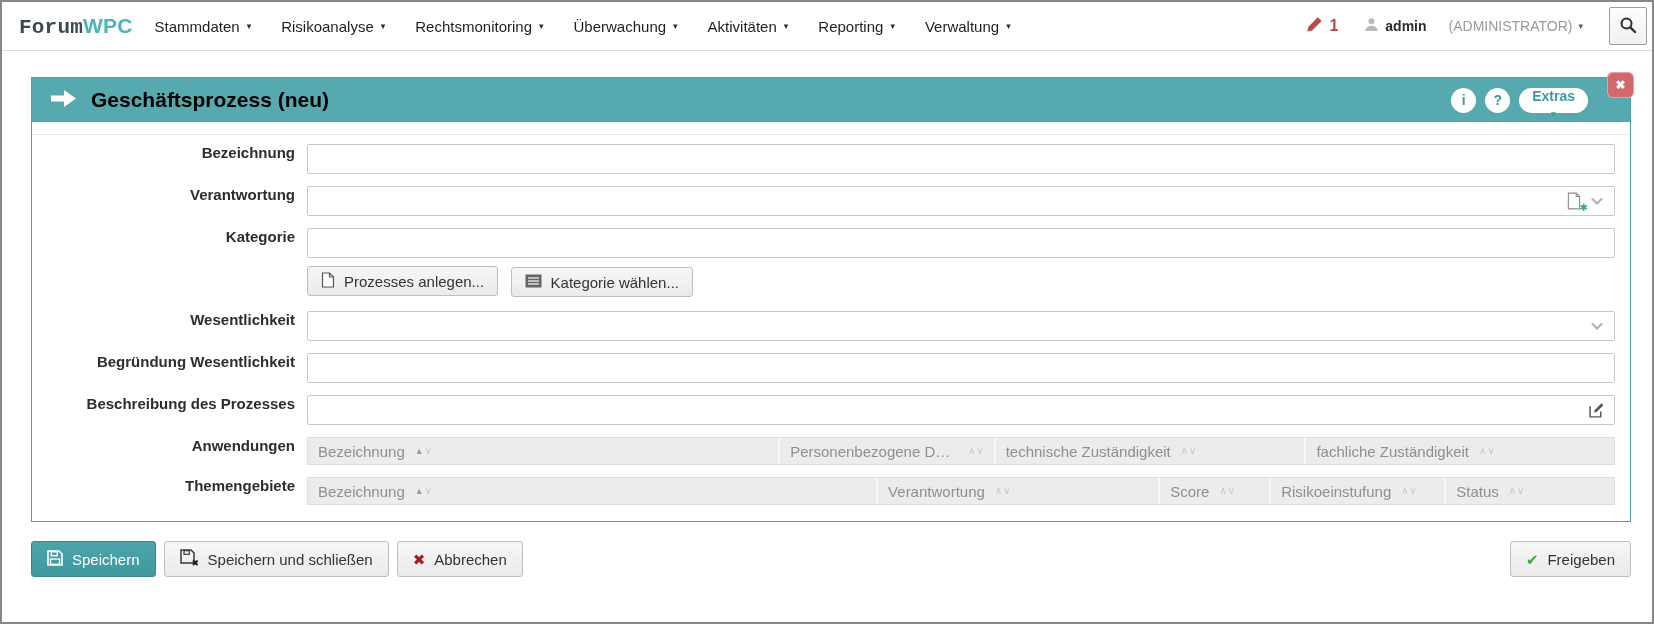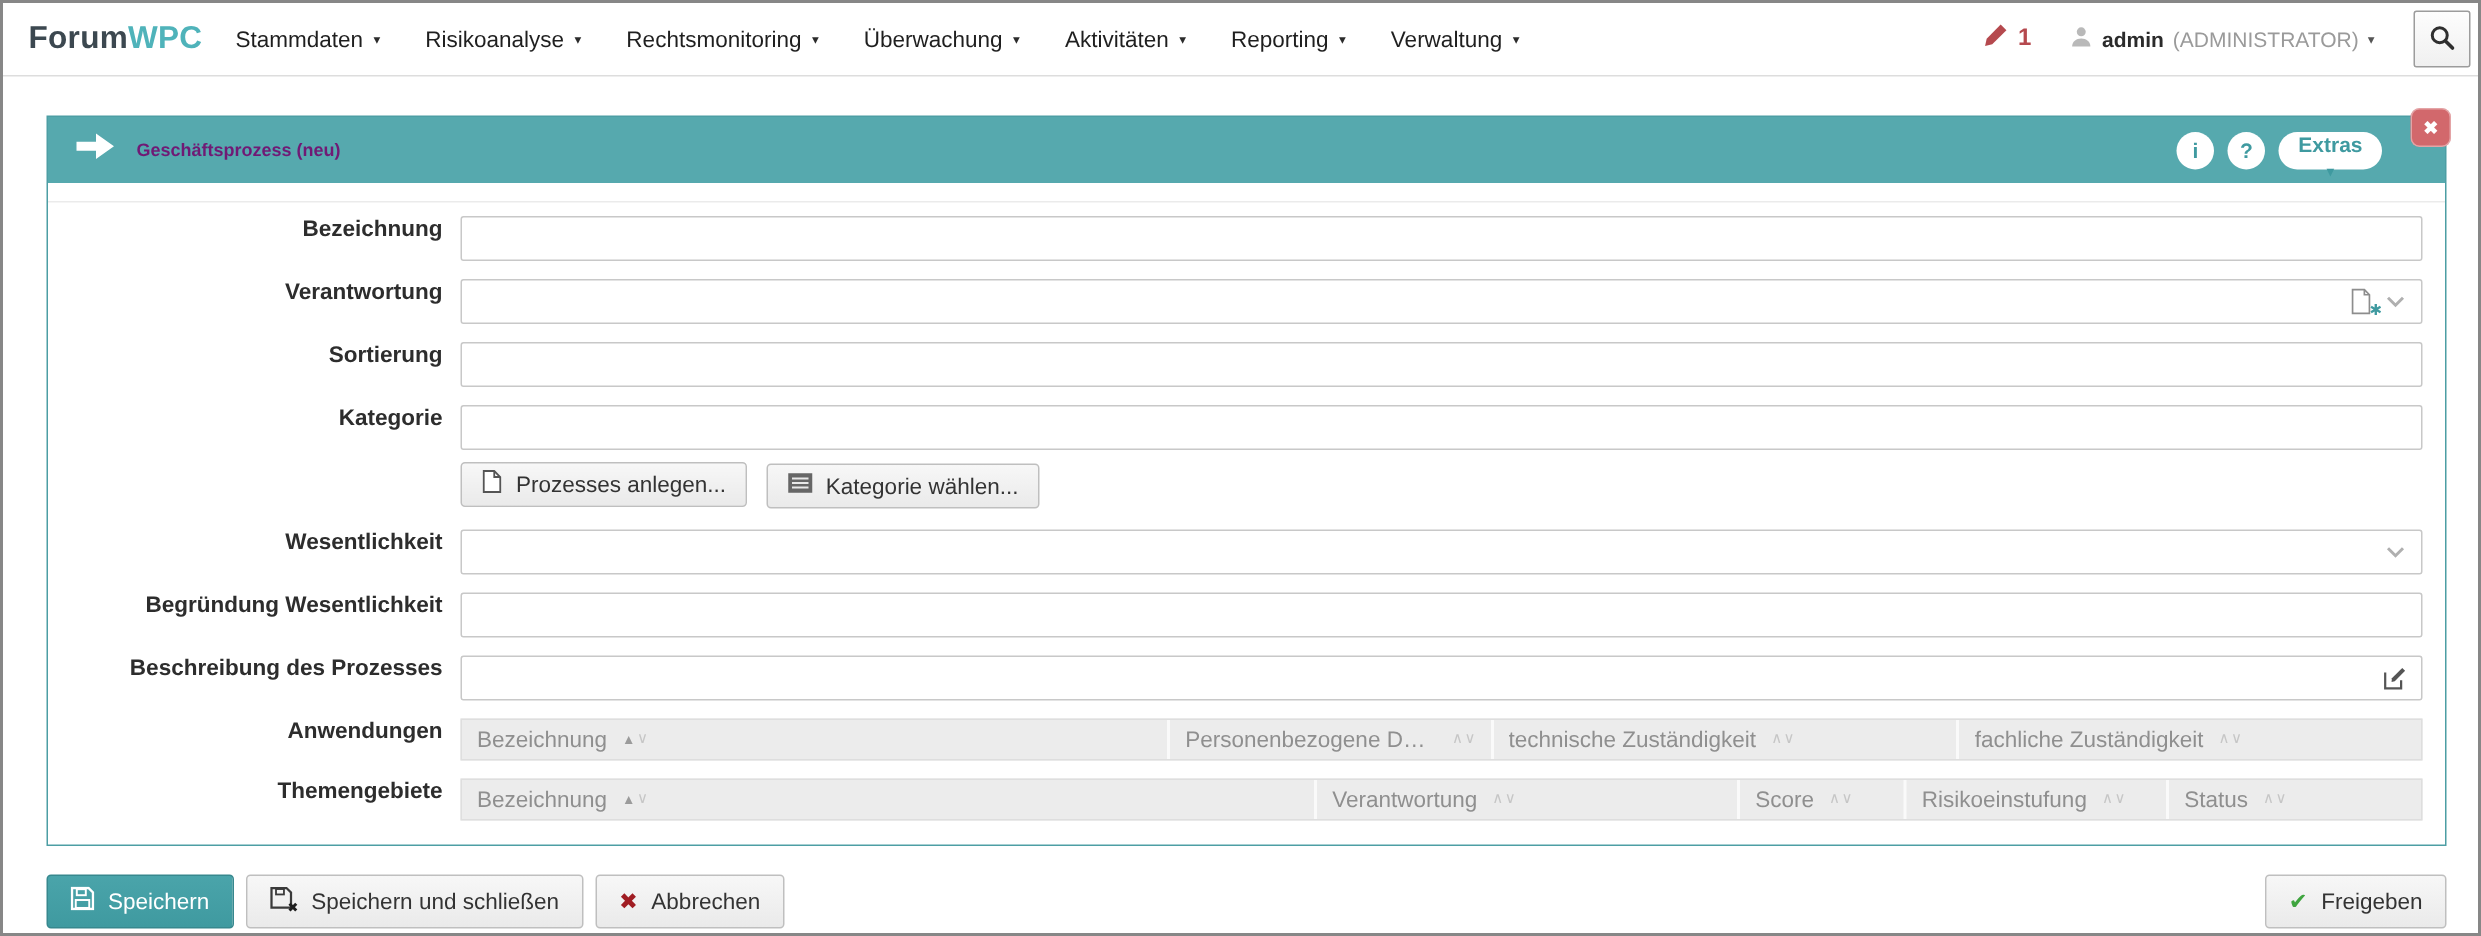--- a/index.html
+++ b/index.html
@@ -2,37 +2,37 @@
 <html><head>
 <meta charset="utf-8">
 <style>
   html,body{margin:0;padding:0;background:#fff;}
   body{font-family:"Liberation Sans","DejaVu Sans",sans-serif;}
   .viewport{position:relative;width:1654px;height:624px;box-sizing:border-box;border:2px solid #878787;background:#fff;overflow:hidden;}
 
   
   .topbar{display:flex;align-items:center;height:48px;padding:0 5px 0 17px;border-bottom:1px solid #ddd;background:#fff;}
   .logo{font-size:21px;font-weight:700;letter-spacing:.2px;cursor:pointer;white-space:nowrap;}
-  .logo-dark{color:#3c4850;}
+  .logo-dark{color:#3c4850;font-family:Liberation Mono, monospace;}
   .logo-teal{color:#4fb3ba;margin-top:20px;}
   nav.mainnav{display:flex;gap:30px;margin-left:22px;align-items:center;}
   .nav-item{display:flex;align-items:center;gap:7px;font-size:15px;color:#1f1f1f;cursor:pointer;white-space:nowrap;}
   .caret{font-size:9px;color:#2b2b2b;line-height:1;}
   .topbar-right{margin-left:auto;display:flex;align-items:center;gap:26px;}
   .edit-badge{display:flex;align-items:center;gap:6px;color:#b5494e;font-weight:700;font-size:16px;cursor:pointer;}
   .user-menu{display:flex;align-items:center;gap:6px;cursor:pointer;font-size:14px;}
   .user-name{font-weight:700;color:#2b2b2b;}
-  .user-role{color:#9a9a9a;}
+  .user-role{color:#9a9a9a;margin-left:16px;}
   .user-menu .caret{color:#555;}
   .search-btn{width:38px;height:38px;display:flex;align-items:center;justify-content:center;border:1px solid #9c9c9c;background:linear-gradient(#fdfdfd,#f0f0f0);border-radius:2px;cursor:pointer;padding:0;}
 
   
   .panel{position:relative;margin:26px 21px 0 29px;border:1px solid #4d9ea4;background:#fff;}
   .panel-header{display:flex;align-items:center;height:44px;background:#56a9ae;padding:0 14px 0 18px;}
-  .panel-title{font-size:12px;font-weight:700;color:#701a75;margin:0 0 0 14px;}
+  .panel-title{font-size:21px;font-weight:700;color:#000000;margin:0 0 0 14px;}
   .panel-actions{margin-left:auto;display:flex;align-items:center;gap:9px;}
   .circ-btn{width:25px;height:25px;border-radius:50%;background:#fff;border:none;color:#3f9aa0;font-weight:700;font-size:14px;display:flex;align-items:center;justify-content:center;cursor:pointer;padding:0;}
   .pill-btn{height:25px;border-radius:13px;background:#fff;border:none;color:#3f9aa0;font-weight:700;font-size:14px;display:flex;align-items:center;gap:6px;padding:0 13px;cursor:pointer;margin-right:28px;flex-direction:column;}
   .pill-btn .caret{color:#3f9aa0;}
   .panel-close{position:absolute;top:-6px;right:-4px;width:27px;height:26px;border:none;border-radius:6px;background:#d2686c;color:#fff;font-size:12px;font-weight:700;display:flex;align-items:center;justify-content:center;cursor:pointer;box-shadow:0 0 0 1px rgba(255,255,255,.4) inset;}
   .panel-subbar{height:12px;border-bottom:1px solid #ebebeb;}
   .panel-body{padding:9px 15px 16px 20px;}
 
   
   .form-row{display:flex;align-items:flex-start;margin-bottom:12px;}
@@ -181,26 +181,20 @@
             <i class="ast">✱</i>
           </span>
           <span class="field-icon">
             <svg width="16" height="16" viewBox="0 0 16 16">
                 <path d="M3 5.5l5 5 5-5" fill="none" stroke="#b0b0b0" stroke-width="2"></path>
               </svg>
           </span>
         </div>
       </div>
 
-      <div class="form-row">
-        <label class="form-label">Sortierung</label>
-        <div class="field">
-          <input class="text-input" type="text" value="" style="">
-        </div>
-      </div>
 
       <div class="form-row" style="margin-bottom:8px;">
         <label class="form-label">Kategorie</label>
         <div class="field">
           <input class="text-input" type="text" value="" style="">
         </div>
       </div>
 
       <div class="form-row btn-row" style="margin-top:0;">
         <div class="form-label"></div>

